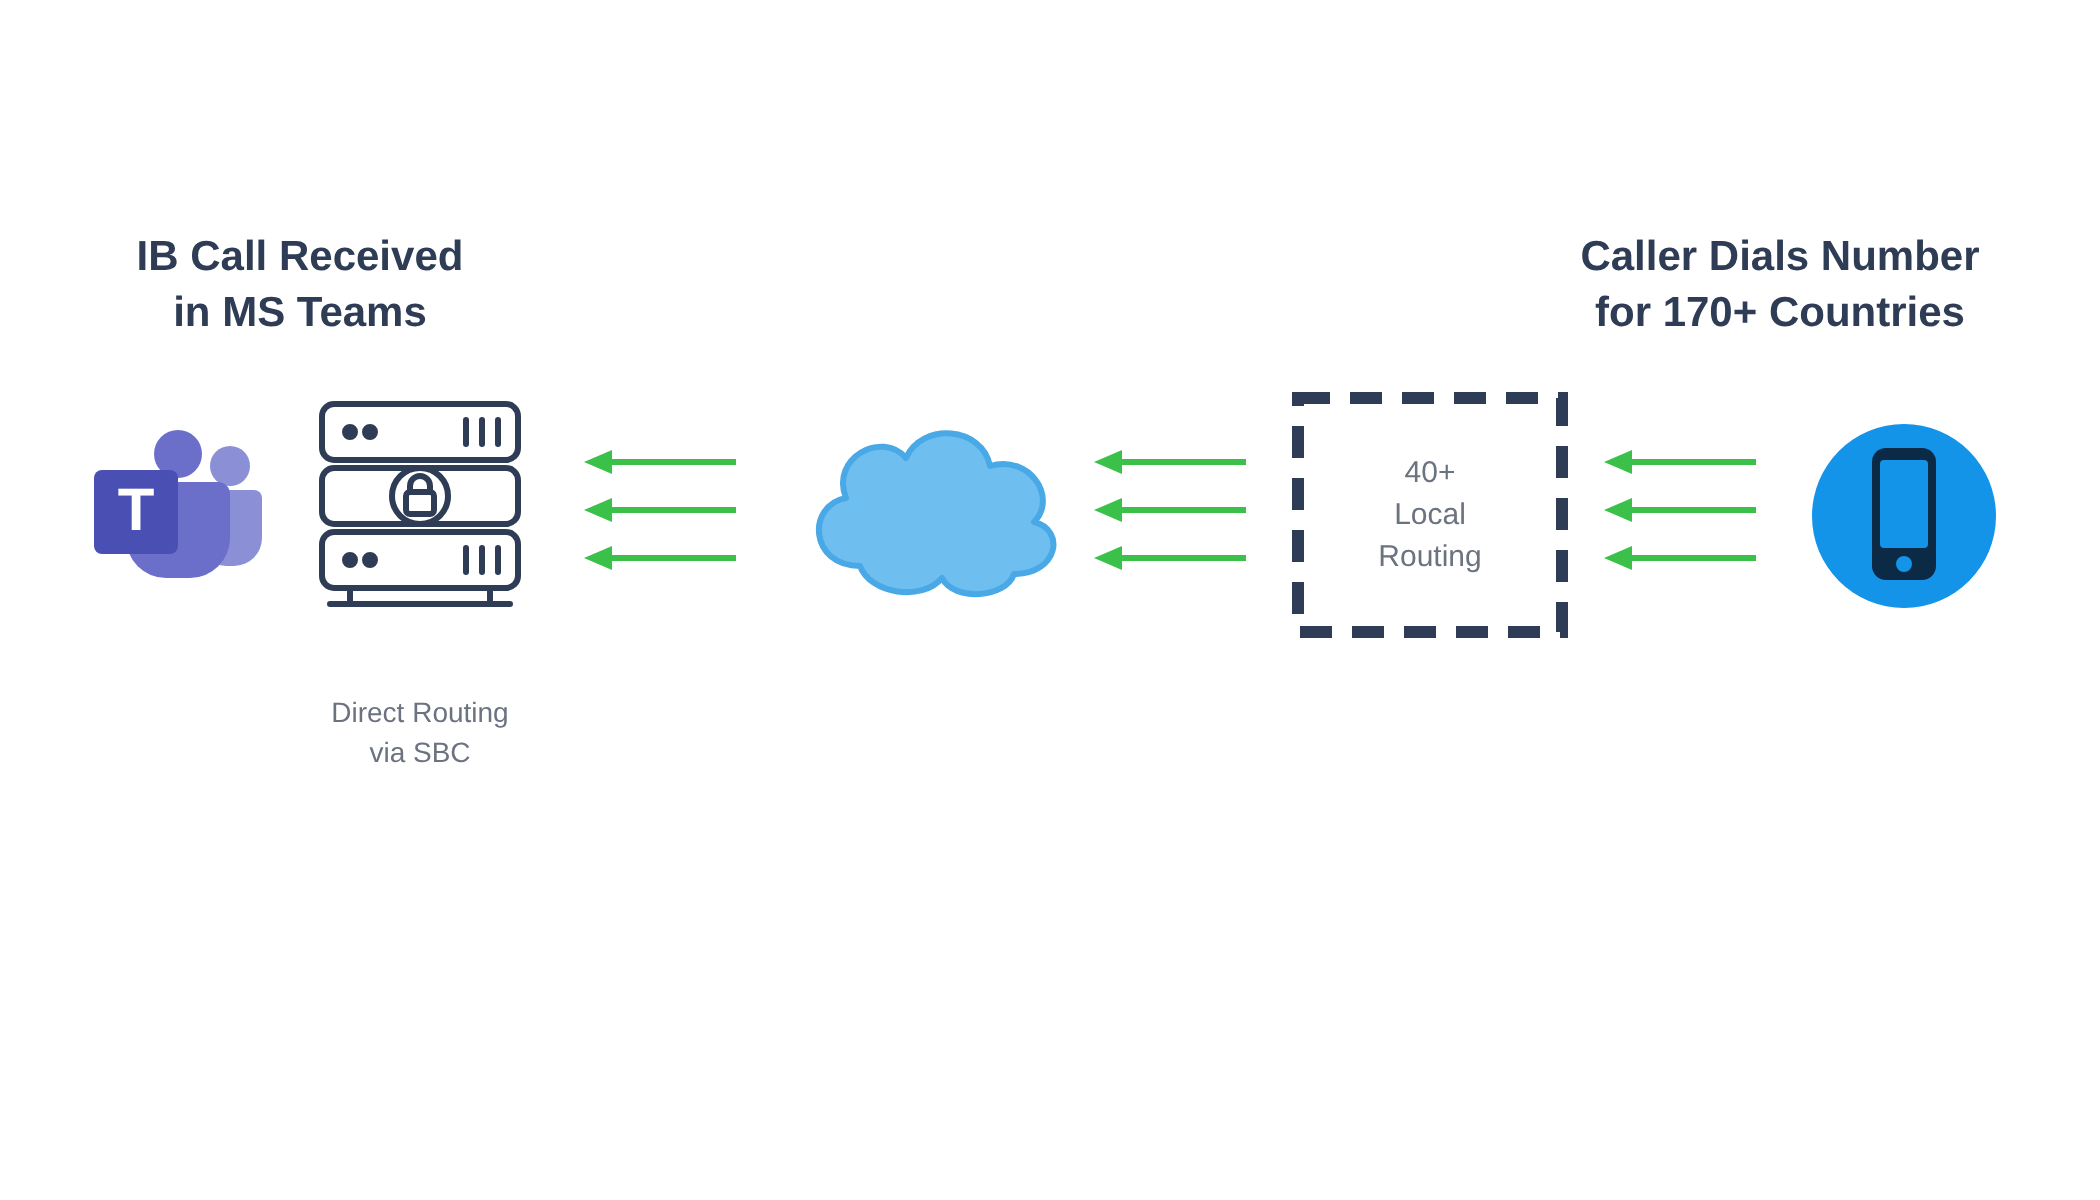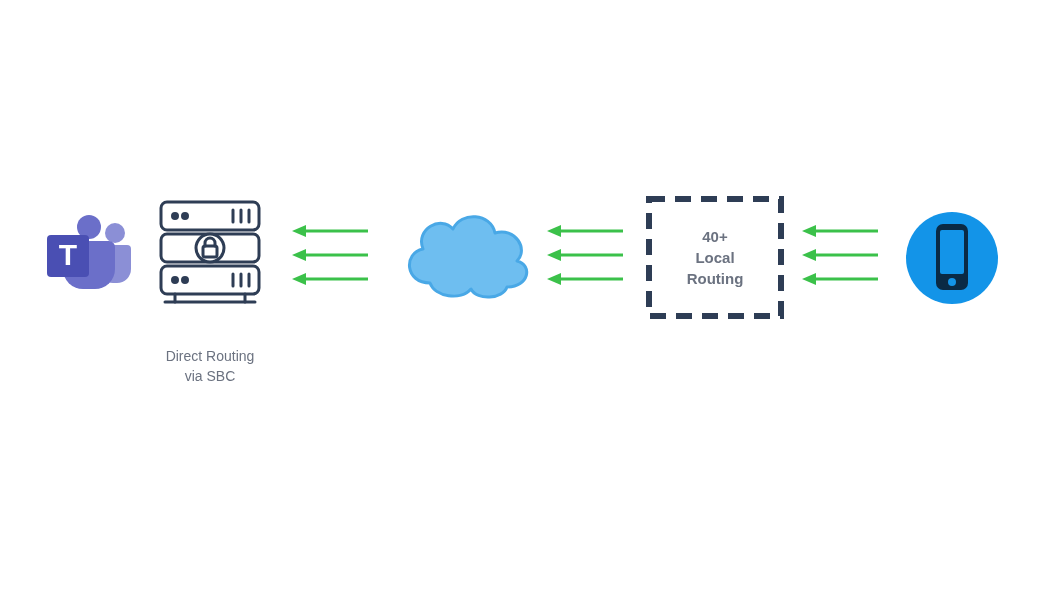--- a/index.html
+++ b/index.html
@@ -74,21 +74,21 @@
   .carriers-box {
     position: absolute;
     left: 645px; top: 195px;
     width: 140px; height: 125px;
     display: flex;
     align-items: center;
     justify-content: center;
     text-align: center;
     color: #6b7280;
     font-size: 15px;
-    font-weight: 700;
+    font-weight: 400;
     line-height: 1.4;
   }
   .carriers-svg {
     position: absolute;
     inset: 0;
     pointer-events: none;
   }
   .carriers-label { position: relative; z-index: 2; padding: 0 12px; }
   .carriers-label .plus { display:block; }
 
@@ -98,23 +98,28 @@
     right: 50px; top: 210px;
     width: 96px; height: 96px;
   }
 </style>
 </head>
 <body>
 
 <div class="diagram">
 
   <div class="heading heading-left">
-    <br>
-  </div>
-
+    <span>IB Call Received</span><br>
+    <span>in MS Teams</span>
+  </div>
+
+  <div class="heading heading-right">
+    <span>Caller Dials Number</span><br>
+    <span>for 170+ Countries</span>
+  </div>
 
   <div class="teams">
     <svg viewBox="0 0 90 80" width="90" height="80">
 
       <circle cx="70" cy="18" r="10" fill="#8b8fd6"></circle>
       <path d="M58 30 h24 a4 4 0 0 1 4 4 v20 a14 14 0 0 1 -14 14 h-4 a14 14 0 0 1 -14 -14 v-20 a4 4 0 0 1 4 -4 z" fill="#8b8fd6"></path>
 
       <circle cx="44" cy="12" r="12" fill="#6b6fc9"></circle>
       <path d="M24 26 h40 a6 6 0 0 1 6 6 v22 a20 20 0 0 1 -20 20 h-12 a20 20 0 0 1 -20 -20 v-22 a6 6 0 0 1 6 -6 z" fill="#6b6fc9"></path>
 

